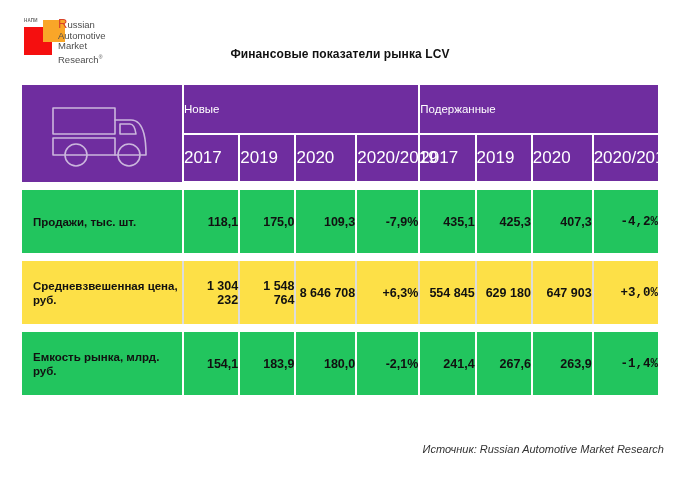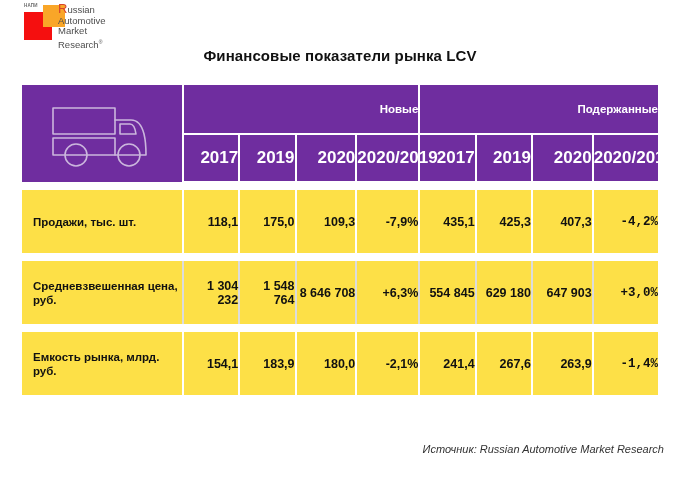--- a/index.html
+++ b/index.html
@@ -13,21 +13,21 @@
     font-family: "Liberation Sans", sans-serif;
     color: #1a1a1a;
     overflow: hidden;
     position: relative;
   }
 
   
   .logo-block {
     position: absolute;
     left: 24px;
-    top: 1px;
+    top: 16px;
     width: 170px;
     height: 48px;
   }
   .logo-red {
     position: absolute;
     left: 0px;
     top: 11px;
     width: 28px;
     height: 28px;
     background: #f50f0f;
@@ -68,21 +68,21 @@
   }
   .logo-reg { font-size: 5px; vertical-align: super; }
 
   
   .page-title {
     position: absolute;
     left: 0;
     right: 0;
     top: 47px;
     text-align: center;
-    font-size: 15px;
+    font-size: 12px;
     font-weight: bold;
     color: #111111;
     letter-spacing: .1px;
   }
 
   
   .table-wrap {
     position: absolute;
     left: 22px;
     top: 85px;
@@ -95,41 +95,41 @@
   }
   table.fin td, table.fin th {
     padding: 0;
     margin: 0;
   }
 
   
   .hdr {
     background: #6f2d9f;
     color: #ffffff;
-    font-weight: bold;
-    text-align: right;
+    font-weight: normal;
+    text-align: left;
     border-right: 2px solid #ffffff;
     border-bottom: 2px solid #ffffff;
   }
   .hdr.grp { font-size: 11.5px; height: 48px; }
   .hdr.yr  { font-size: 17px;   height: 46px; margin-left: 40px; }
   .hdr.last { border-right: none; }
   .icon-cell {
     background: #6f2d9f;
     border-right: 2px solid #ffffff;
     vertical-align: middle;
     text-align: center;
     padding: 0;
   }
 
   
   .spacer td { height: 7px; background: #ffffff; padding: 0; }
 
   
-  .row-gray td { background: #fde047; }
+  .row-gray td { background: #22c55e; }
   .row-white td { background: #fde047; }
   tr.data td {
     height: 63px;
     text-align: right;
     font-size: 12.5px;
     font-weight: bold;
     color: #111111;
     border-right: 2px solid #ffffff;
     vertical-align: middle;
   }

